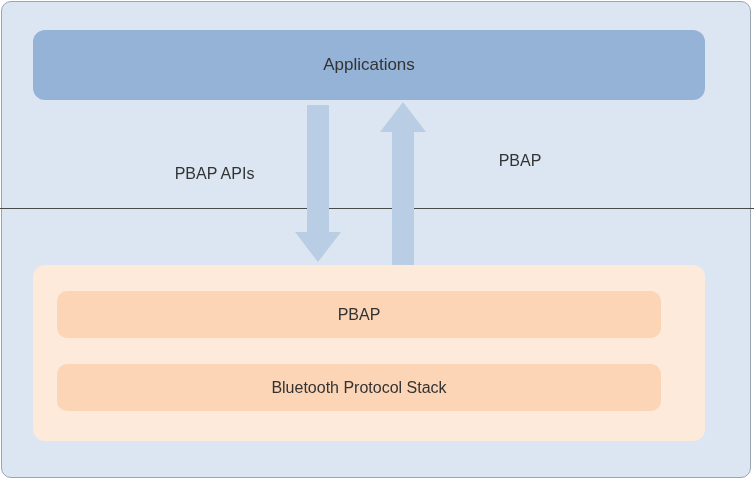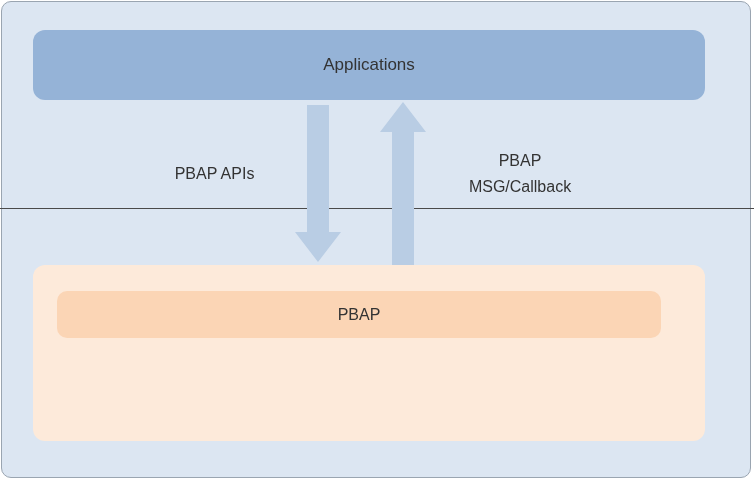--- a/index.html
+++ b/index.html
@@ -115,23 +115,25 @@
 
   <svg class="arrow-layer" width="754" height="481" viewBox="0 0 754 481" xmlns="http://www.w3.org/2000/svg">
     <polygon points="307,105 329,105 329,232 341,232 318,262 295,232 307,232" fill="#b9cde4"></polygon>
     <polygon points="392,270 414,270 414,132 426,132 403,102 380,132 392,132" fill="#b9cde4"></polygon>
   </svg>
 
   <div class="label-apis">PBAP APIs</div>
 
   <div class="label-msg">
     <div>PBAP</div>
-    <div>MSG/Callback</div>
   </div>
 
   <div class="stack-container"></div>
 
   <div class="stack-box pbap">
     <span>PBAP</span>
   </div>
 
+  <div class="stack-box bt">
+    <span>Bluetooth Protocol Stack</span>
+  </div>
 
 </div>
 
 </body></html>

